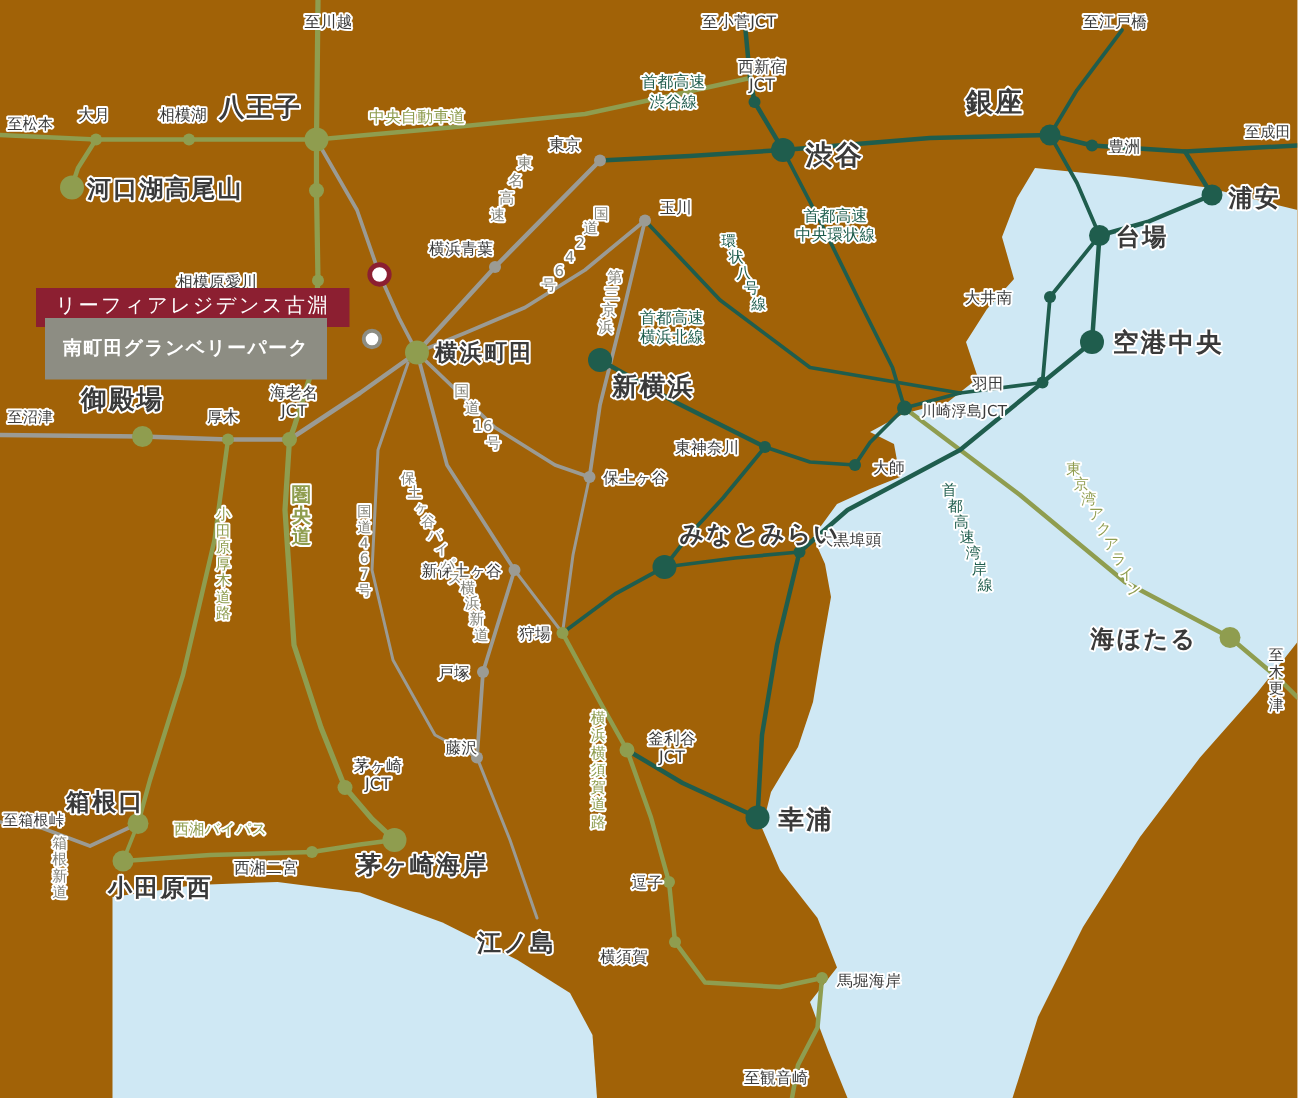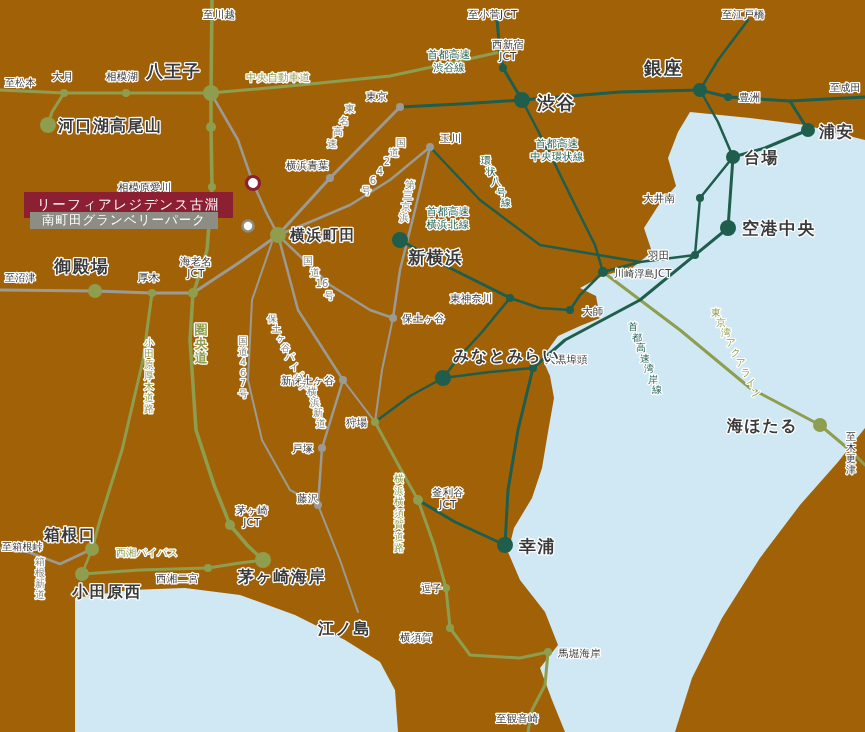--- a/index.html
+++ b/index.html
@@ -2,22 +2,22 @@
 <html><head>
 <meta charset="utf-8">
 <style>
   html,body{margin:0;padding:0;background:#ffffff;}
   #access-map{position:relative;width:865px;height:732px;background:#a16207;overflow:hidden;
     font-family:"DejaVu Sans","Liberation Sans",sans-serif;}
   #access-map svg{position:absolute;left:0;top:0;display:block;}
   .badge{position:absolute;color:#fff;white-space:nowrap;line-height:1;z-index:5;}
   #badge-residence{left:24px;top:147px;background:#8c1f31;font-size:13.5px;font-weight:400;
     padding:6px 13px;letter-spacing:1.5px;margin-top:45px;}
-  #badge-granberry{left:30px;top:212px;background:#8d8d83;font-size:12.5px;font-weight:400;
-    padding:2px 12px;letter-spacing:1px;}
+  #badge-granberry{left:30px;top:212px;background:#8d8d83;font-size:12.5px;font-weight:700;
+    padding:14px 12px;letter-spacing:1px;}
   text{font-family:"DejaVu Sans","Liberation Sans",sans-serif;}
   .lbl{paint-order:stroke fill;stroke:#ffffff;stroke-width:2.6px;stroke-linejoin:round;}
 </style>
 </head>
 <body>
 
 <div id="access-map">
   <svg xmlns="http://www.w3.org/2000/svg" width="865" height="732" viewBox="0 0 865 732">
       <polygon points="690,112 750,118 805,125 865,140 865,428 838,462 800,505 760,558 722,618 692,678 675,732 565,732 552,700 540,668 558,645 545,612 520,580 508,552 514,528 532,498 542,468 548,432 554,398 550,376 542,358 558,336 580,326 600,318 596,296 580,288 602,276 632,268 652,252 644,228 658,206 676,186 668,158 678,132" fill="#cfe8f4"></polygon>
       <polygon points="75,598 130,590 185,588 240,595 295,615 345,640 380,662 395,690 398,732 75,732" fill="#cfe8f4"></polygon>

